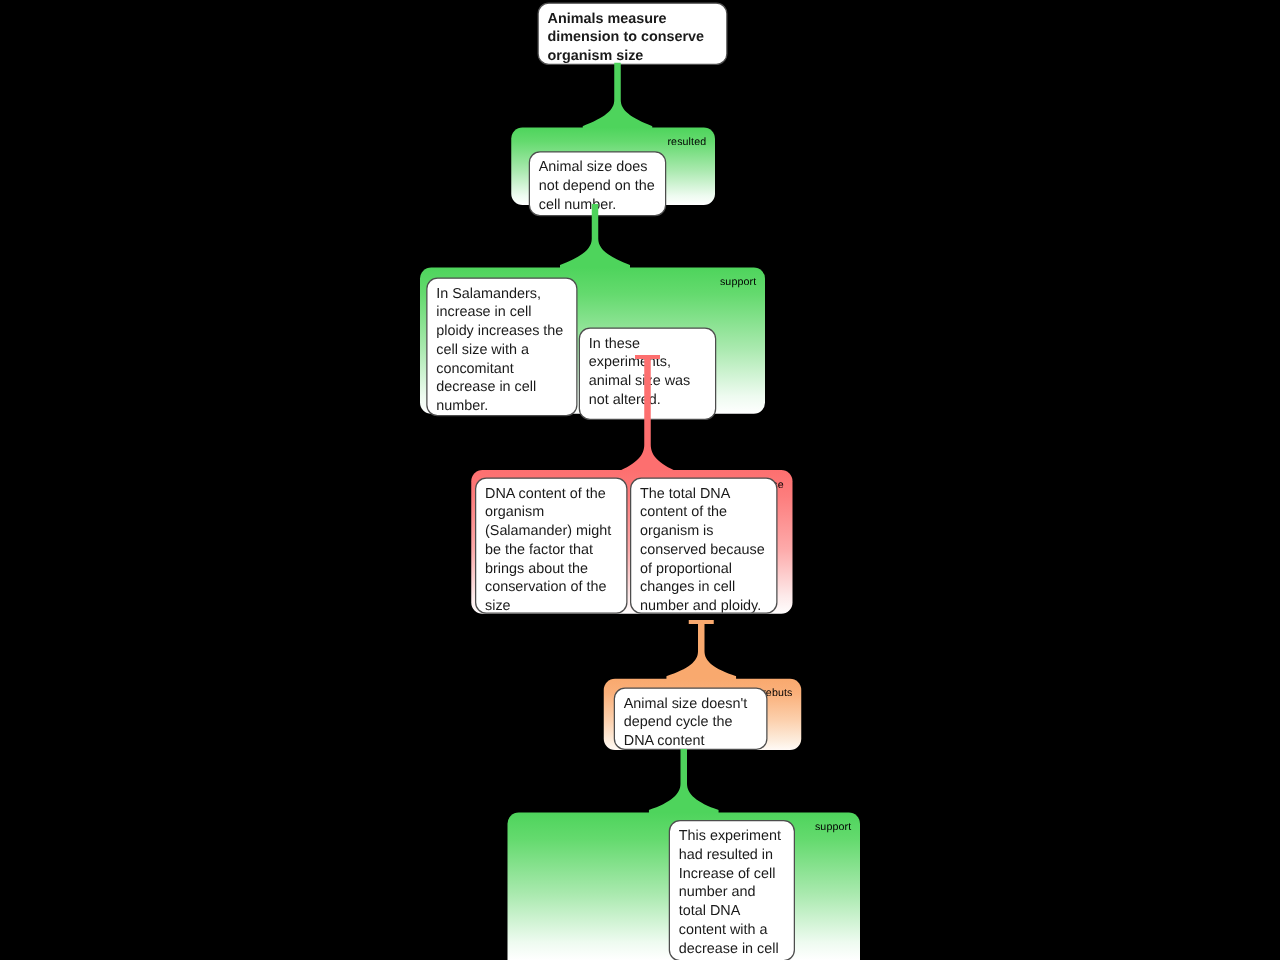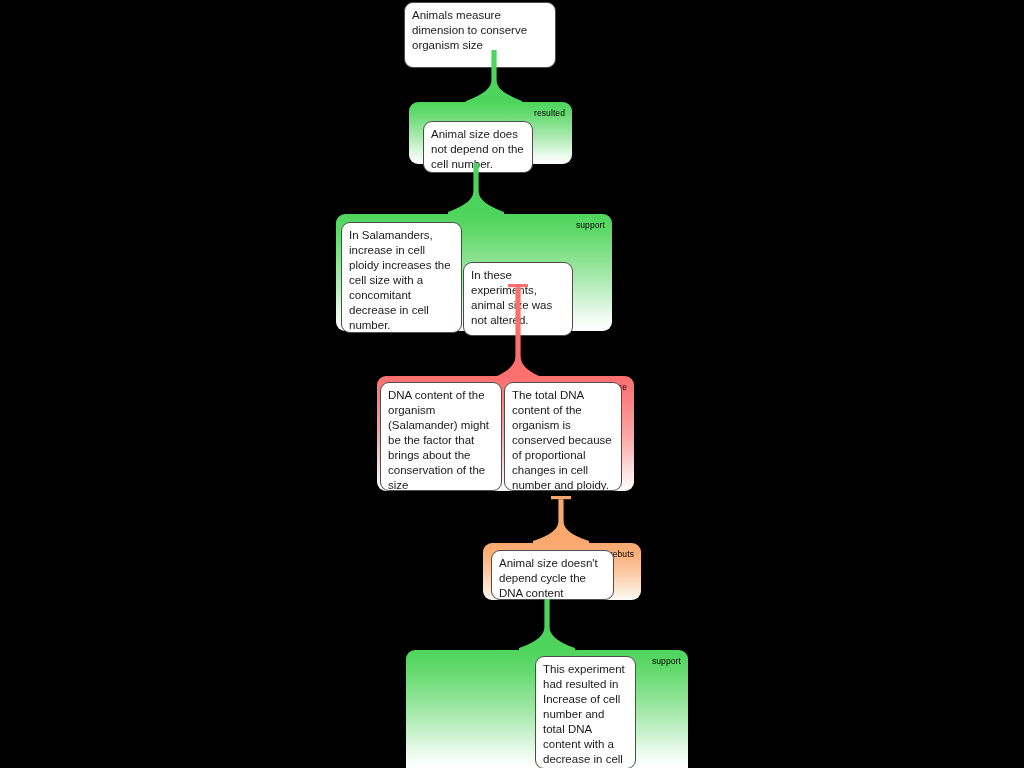--- a/index.html
+++ b/index.html
@@ -71,21 +71,21 @@
   .conn {
     position: absolute;
   }
   .conn svg { display: block; }
 </style>
 </head>
 <body>
 
 <div id="canvas">
 
-  <div class="card plain" style="left:404px; top:2px; width:152px; height:66px;">Animals measure dimension to conserve organism size</div>
+  <div class="card plain" style="left:430px; top:2px; width:152px; height:50px;font-weight:bold;">Animals measure dimension to conserve organism size</div>
 
   <div class="conn" style="left:466px; top:50px; width:56px; height:54px;">
     <svg width="56" height="54" viewBox="0 0 56 54">
       <path d="M25.4 0 H30.6 V30 C30.6 38, 38 44, 56 51 V54 H0 V51 C18 44, 25.4 38, 25.4 30 Z" fill="#4ed45c"></path>
     </svg>
   </div>
 
   <div class="group green" style="left:409px; top:102px; width:163px; height:62px;">
     <div class="rel-label">resulted</div>
     <div class="card" style="left:14px; top:19px; width:110px; height:52px;">Animal size does not depend on the cell number.</div>

